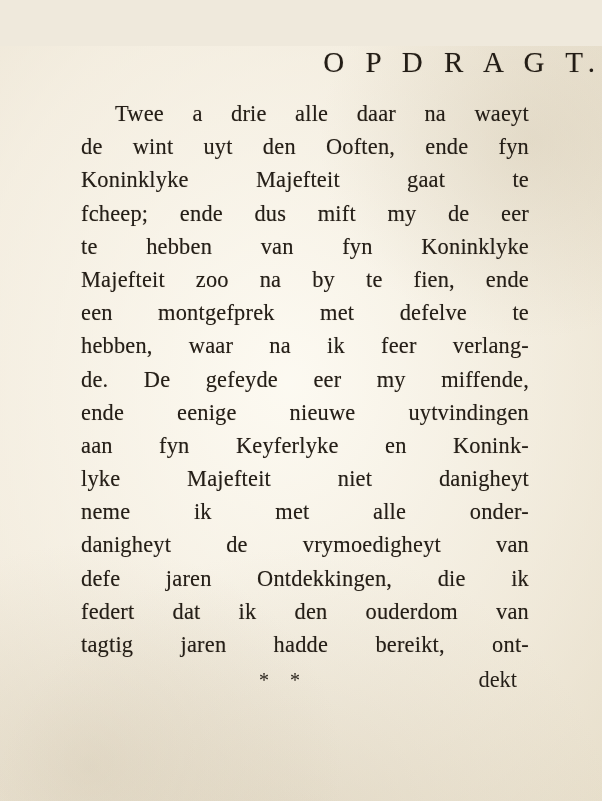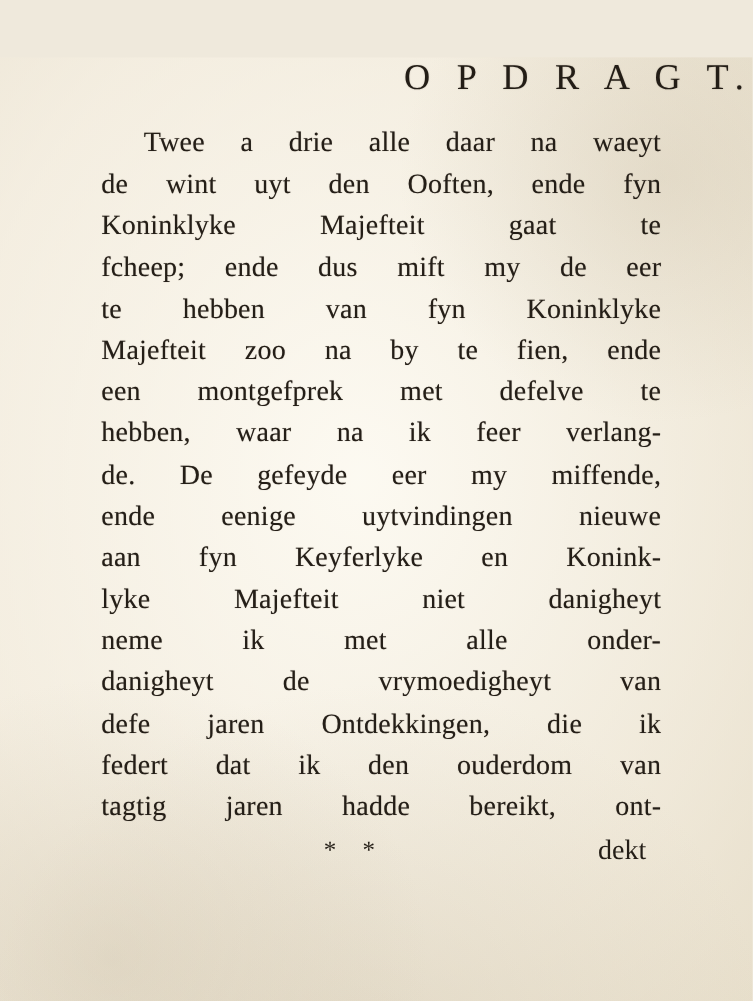--- a/index.html
+++ b/index.html
@@ -168,22 +168,22 @@
           <span class="w">de.</span>
           <span class="w">De</span>
           <span class="w">gefeyde</span>
           <span class="w">eer</span>
           <span class="w">my</span>
           <span class="w">miffende,</span>
         </div>
         <div class="line just">
           <span class="w">ende</span>
           <span class="w">eenige</span>
+          <span class="w">nieuwe</span>
           <span class="w">uytvindingen</span>
-          <span class="w">nieuwe</span>
         </div>
         <div class="line just">
           <span class="w">aan</span>
           <span class="w">fyn</span>
           <span class="w">Keyferlyke</span>
           <span class="w">en</span>
           <span class="w">Konink-</span>
         </div>
         <div class="line just">
           <span class="w">lyke</span>

